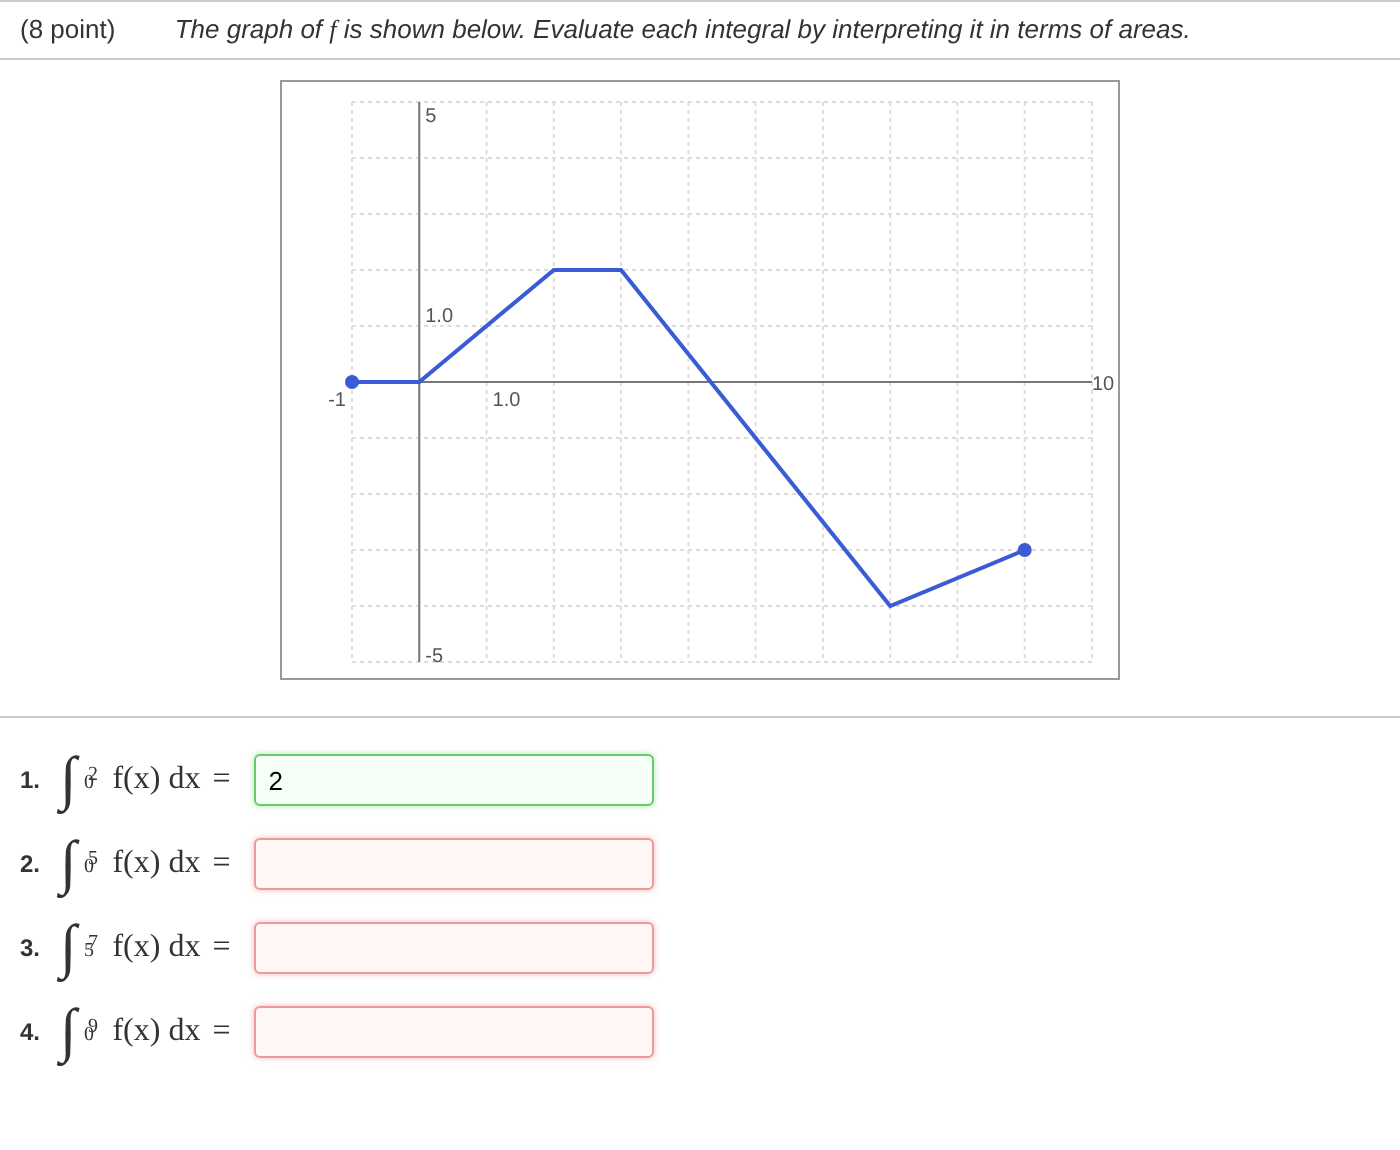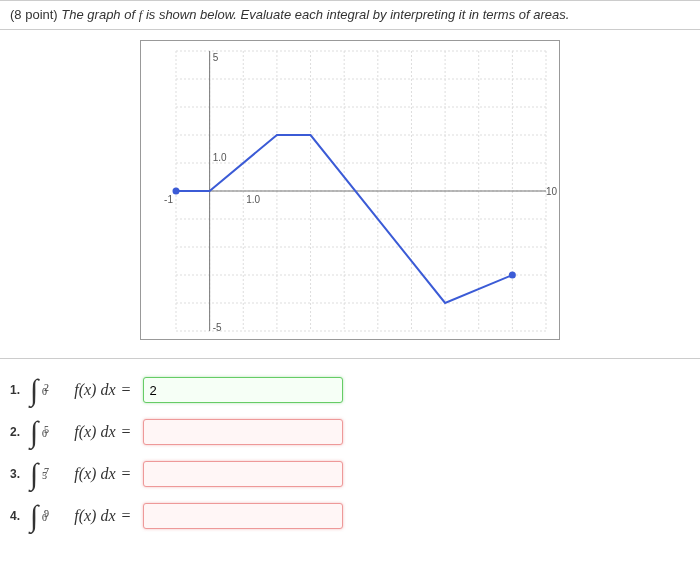--- a/index.html
+++ b/index.html
@@ -1,29 +1,29 @@
 <!DOCTYPE html>
 <html><head>
 <meta charset="utf-8">
 <style>
 * { margin: 0; padding: 0; box-sizing: border-box; }
 body { font-family: Arial, sans-serif; font-size: 13px; color: #333; background: #fff; width: 700px; }
 .header-bar { border-top: 1px solid #ccc; border-bottom: 1px solid #ccc; padding: 6px 10px; }
-.prompt { font-style: italic; }
+.prompt { font-style: italic; margin-left: 26px; }
 .prompt .fvar { font-family: 'Times New Roman', serif; font-style: italic; }
 .graph-wrap { display: flex; justify-content: center; padding: 10px 0; }
 .graph { border: 1px solid #999; background: #fff; }
 .divider { border-top: 1px solid #ccc; margin: 8px 0 10px 0; }
 .qrow { display: flex; align-items: center; padding: 6px 10px; gap: 6px; }
 .qnum { font-weight: bold; min-width: 14px; font-size: 12px; }
 .intwrap { display: inline-flex; align-items: center; font-family: 'Times New Roman', serif; font-size: 16px; }
 .intsym { font-size: 30px; line-height: 30px; position: relative; }
 .intsym .ub { position: absolute; top: -2px; left: 14px; font-size: 10px; }
 .intsym .lb { position: absolute; bottom: -2px; left: 12px; font-size: 10px; }
-.integrand { margin-left: 36px; font-style: italic; }
+.integrand { margin-left: 18px; }
 .eq { margin: 0 6px; }
 .ansbox { height: 26px; width: 200px; border: 1px solid #bbb; border-radius: 3px; padding: 2px 6px; font-size: 13px; }
 .ansbox.correct { border: 1px solid #6c6; box-shadow: 0 0 3px rgba(100,200,100,0.5); background: #f6fff6; }
 .ansbox.wrong { border: 1px solid #e99; box-shadow: 0 0 3px rgba(230,120,120,0.5); background: #fff6f6; }
 </style>
 </head>
 <body>
 
 <div class="header-bar">
   <span>(8 point)</span>

